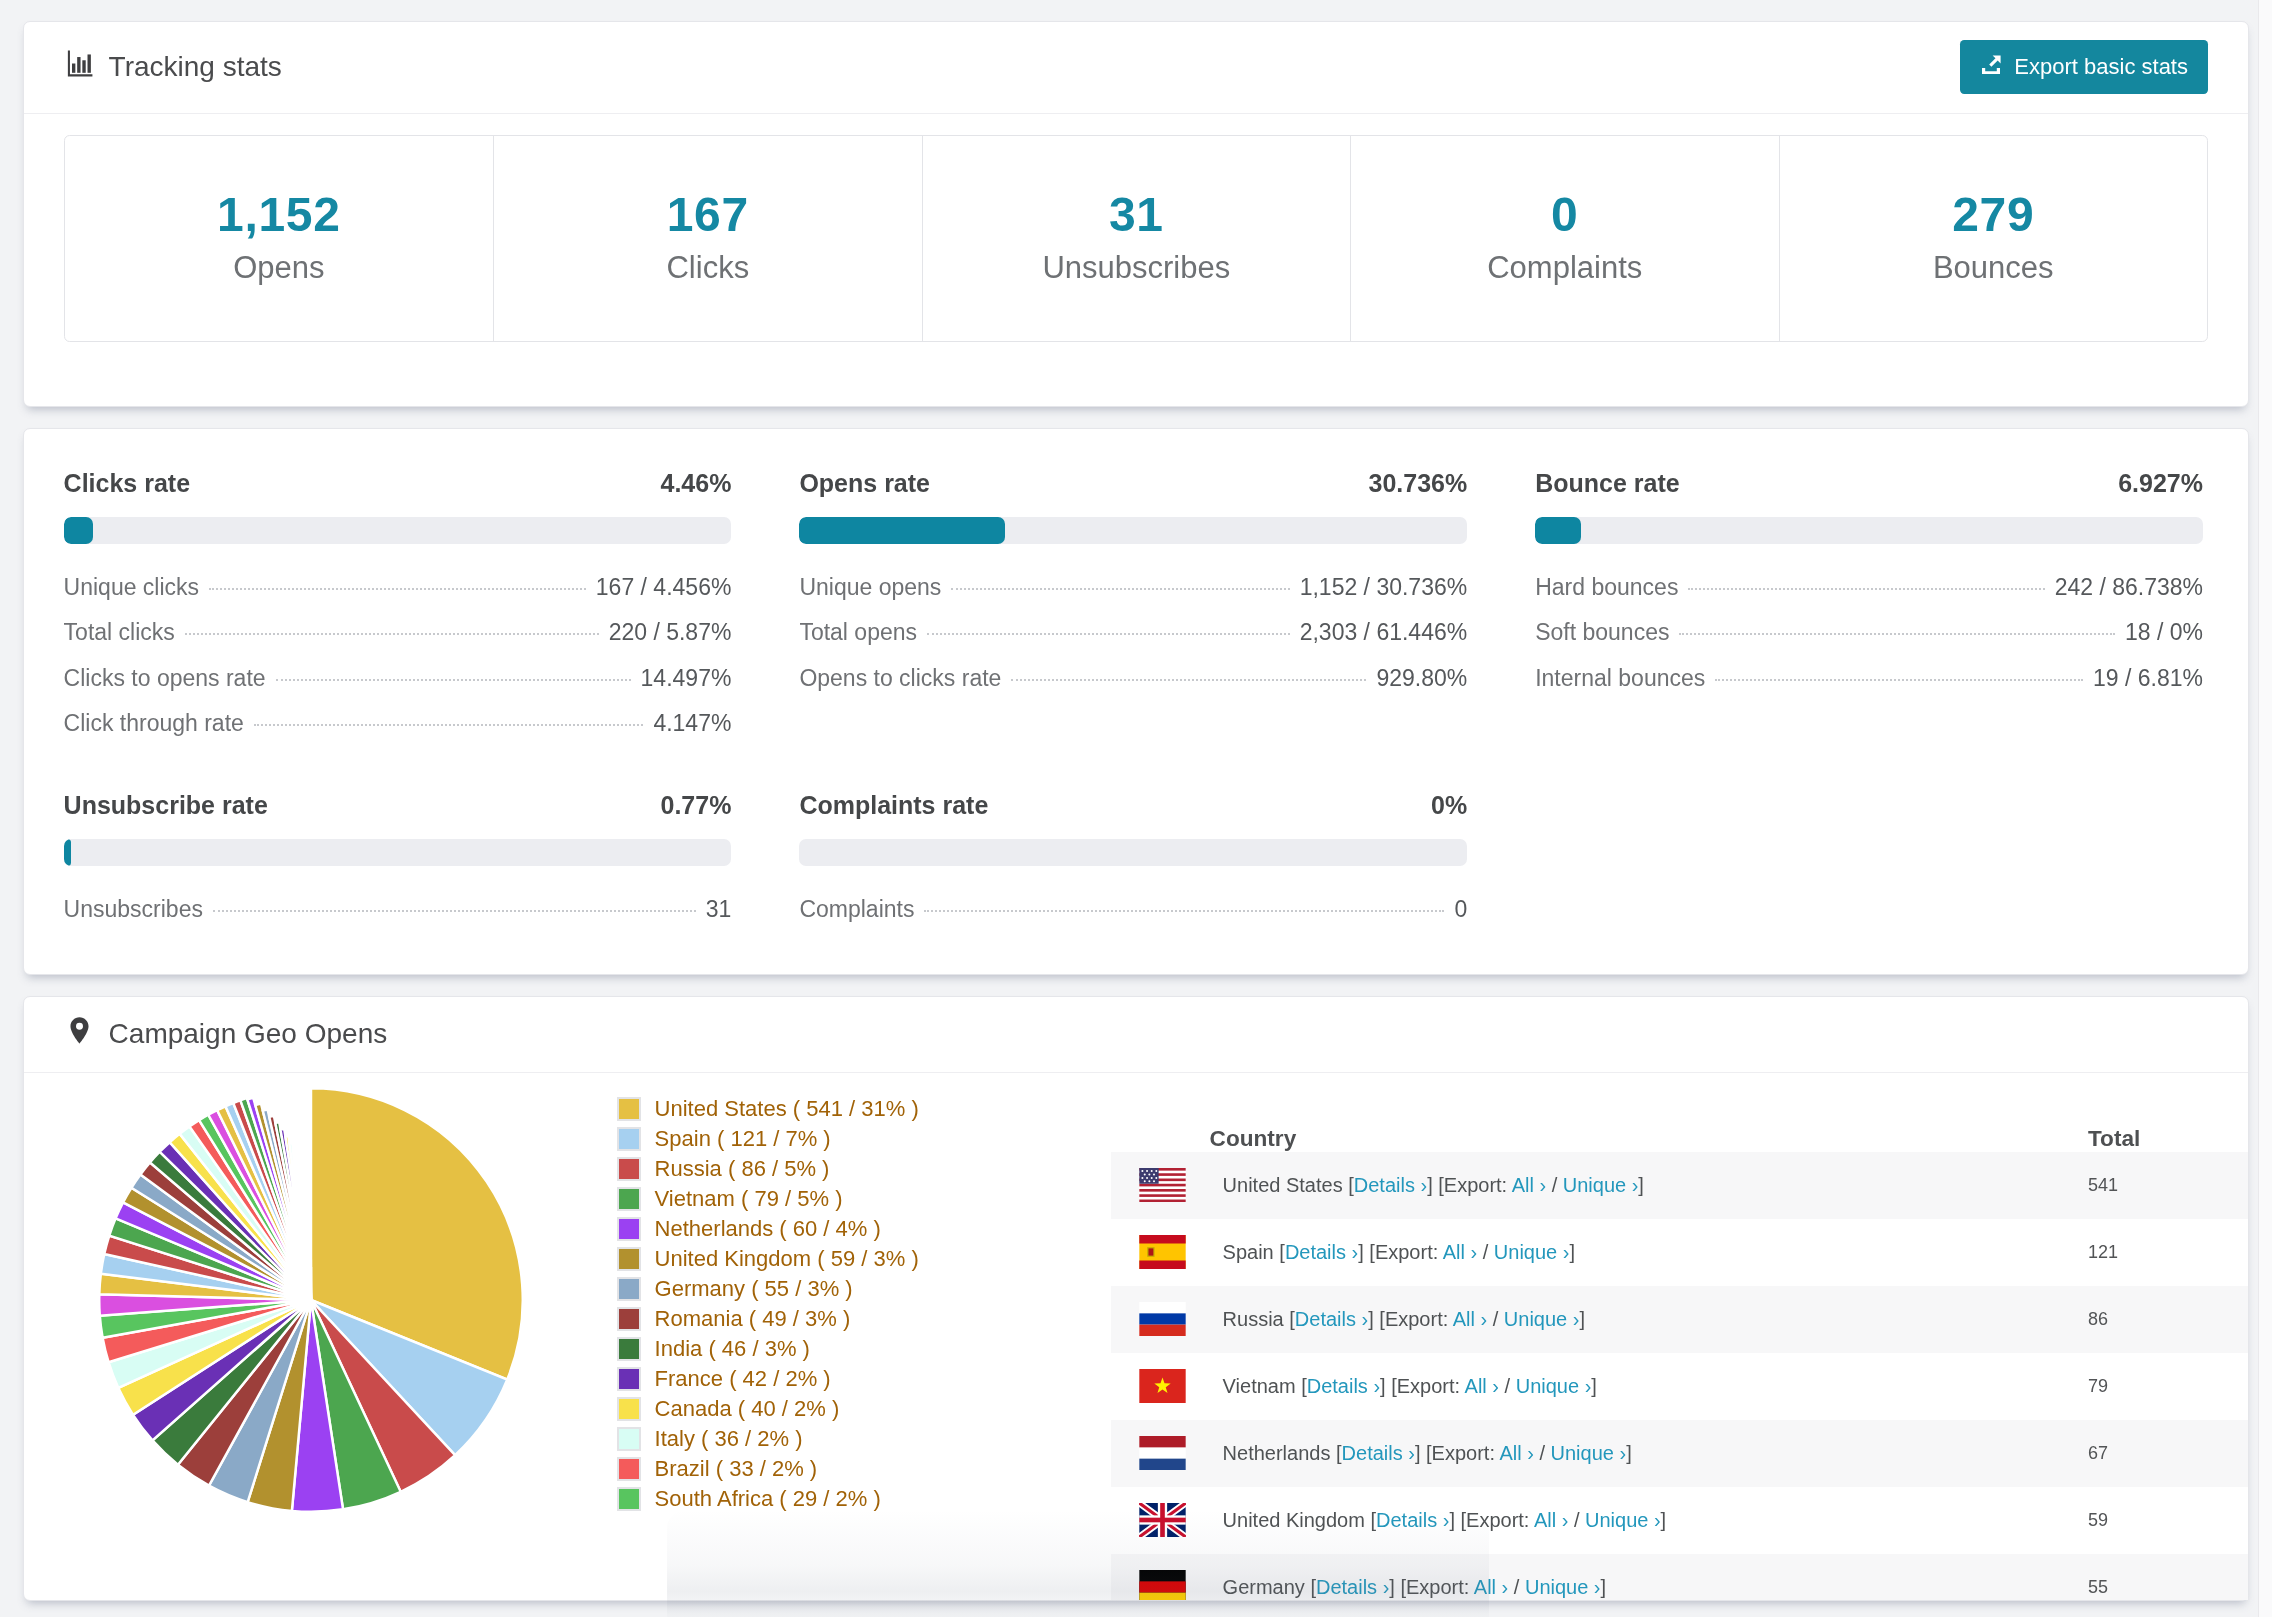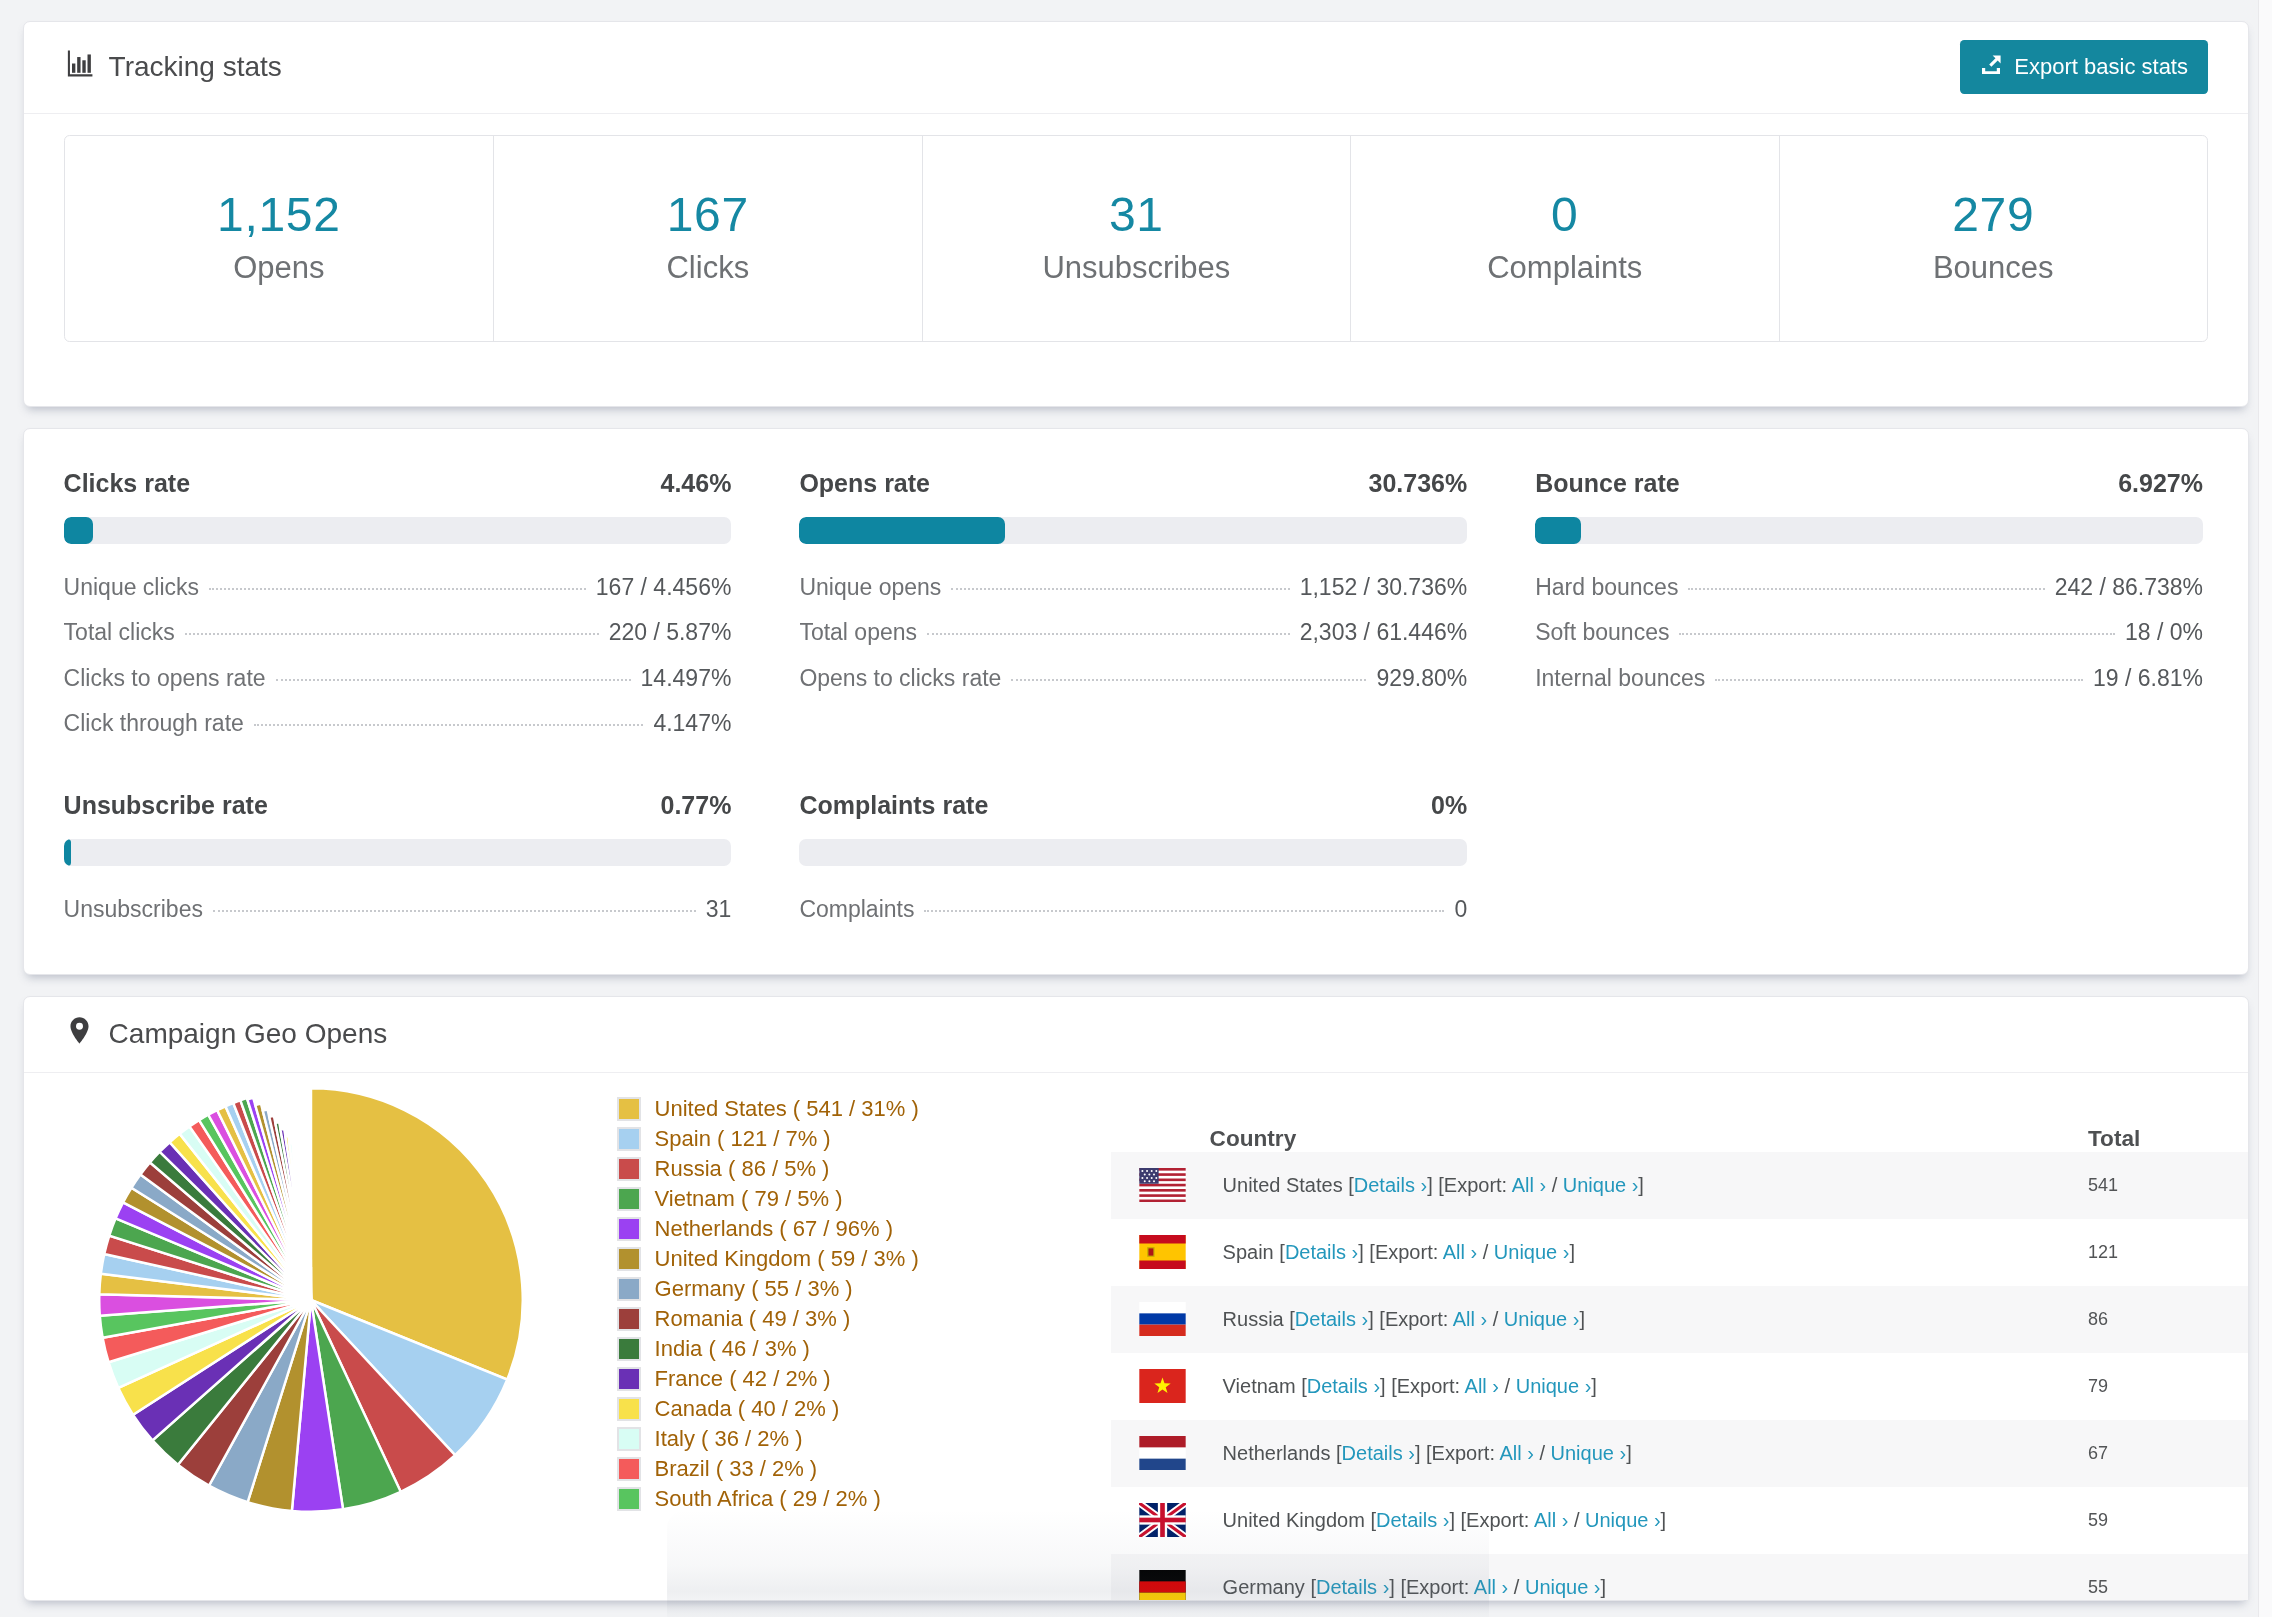--- a/index.html
+++ b/index.html
@@ -36,21 +36,21 @@
   .btn-export svg { width:24px; height:24px; fill:#fff; }
 
   
   .card-body { padding:21px 40px 64px 40px; }
   .stat-strip {
     border:1.4px solid #e3e4e8; border-radius:5.6px;
     display:grid; grid-template-columns:repeat(5,1fr);
   }
   .stat-cell { text-align:center; padding:51px 0 55px 0; }
   .stat-cell + .stat-cell { border-left:1.4px solid #e3e4e8; }
-  .stat-value { font-size:48px; font-weight:400; color:#1588a3; letter-spacing:0.7px; }
+  .stat-value { font-size:48px; font-weight:700; color:#1588a3; letter-spacing:0.7px; }
   .stat-label { font-size:31px; color:#6e7174; margin-top:8.5px; }
 
   
   .rates-body { padding:40px 45px 42px 40px; display:grid; grid-template-columns:repeat(3,1fr); column-gap:68px; row-gap:45px; }
   .rate-head { display:flex; justify-content:space-between; align-items:baseline; }
   .rate-title, .rate-value { font-size:25px; font-weight:700; color:#454749; }
   .bar { margin-top:18.4px; height:27px; background:#ecedf1; border-radius:7px; overflow:hidden; }
   .bar-fill { height:100%; background:#0e86a1; border-radius:7px; }
   .rate-rows { margin-top:21px; }
   .stat-row { display:flex; align-items:baseline; padding:9.2px 0; }
@@ -359,21 +359,21 @@
           <li>
             <span class="swatch" style="background: rgb(201, 75, 75);"></span>
             <span class="legend-label">Russia ( 86 / 5% )</span>
           </li>
           <li>
             <span class="swatch" style="background: rgb(76, 166, 79);"></span>
             <span class="legend-label">Vietnam ( 79 / 5% )</span>
           </li>
           <li>
             <span class="swatch" style="background: rgb(155, 65, 242);"></span>
-            <span class="legend-label">Netherlands ( 67 / 96% )</span>
+            <span class="legend-label">Netherlands ( 60 / 4% )</span>
           </li>
           <li>
             <span class="swatch" style="background: rgb(178, 145, 46);"></span>
             <span class="legend-label">United Kingdom ( 59 / 3% )</span>
           </li>
           <li>
             <span class="swatch" style="background: rgb(138, 169, 199);"></span>
             <span class="legend-label">Germany ( 55 / 3% )</span>
           </li>
           <li>

